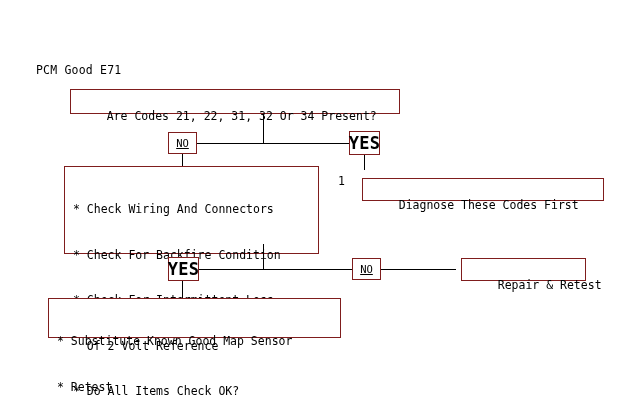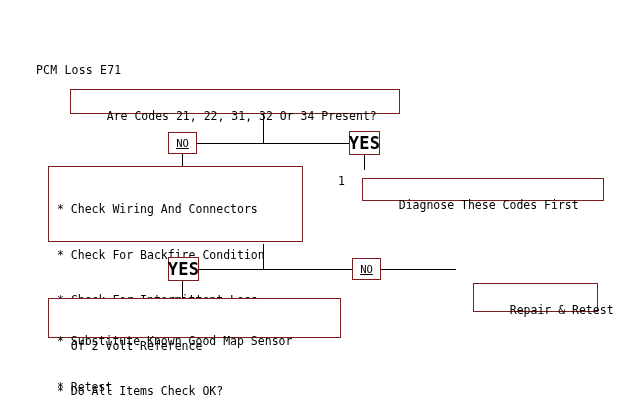--- a/index.html
+++ b/index.html
@@ -57,47 +57,46 @@
   .list-box {
     padding: 5px 0 0 8px;
   }
   .list-box .line {
     display: block;
     white-space: pre;
     font-size: 11.5px;
     line-height: 15.5px;
   }
   .check-box {
-    left: 48px;
+    left: 64px;
     top: 166px;
     width: 255px;
-    height: 76px;
+    height: 88px;
   }
   .bottom-box {
     left: 48px;
     top: 298px;
     width: 293px;
     height: 40px;
   }
   
   .plain-box {
     padding: 4px 0 0 8px;
   }
   .diagnose-box {
     left: 362px;
     top: 178px;
     width: 242px;
     height: 23px;
   }
   .repair-box {
-    left: 473px;
+    left: 461px;
     top: 258px;
     width: 125px;
-    height: 29px;
-    margin-top: 25px;
+    height: 23px;
   }
   
   .branch {
     display: flex;
     align-items: center;
     justify-content: center;
     text-align: center;
   }
   .branch-no {
     width: 29px;
@@ -134,21 +133,21 @@
     position: absolute;
     width: 0;
     border-left: 1px solid #000000;
   }
 </style>
 </head>
 <body>
 
 <div id="canvas">
 
-  <div class="title">PCM Loss E71</div>
+  <div class="title">PCM Good E71</div>
 
   <div class="node question-box">
     <span>Are Codes 21, 22, 31, 32 Or 34 Present?</span>
   </div>
 
   <div class="line-v" style="left:263px; top:114px; height:29px;"></div>
 
   <div class="line-h" style="left:197px; top:143px; width:152px;"></div>
 
   <div class="node branch branch-no no-1">

